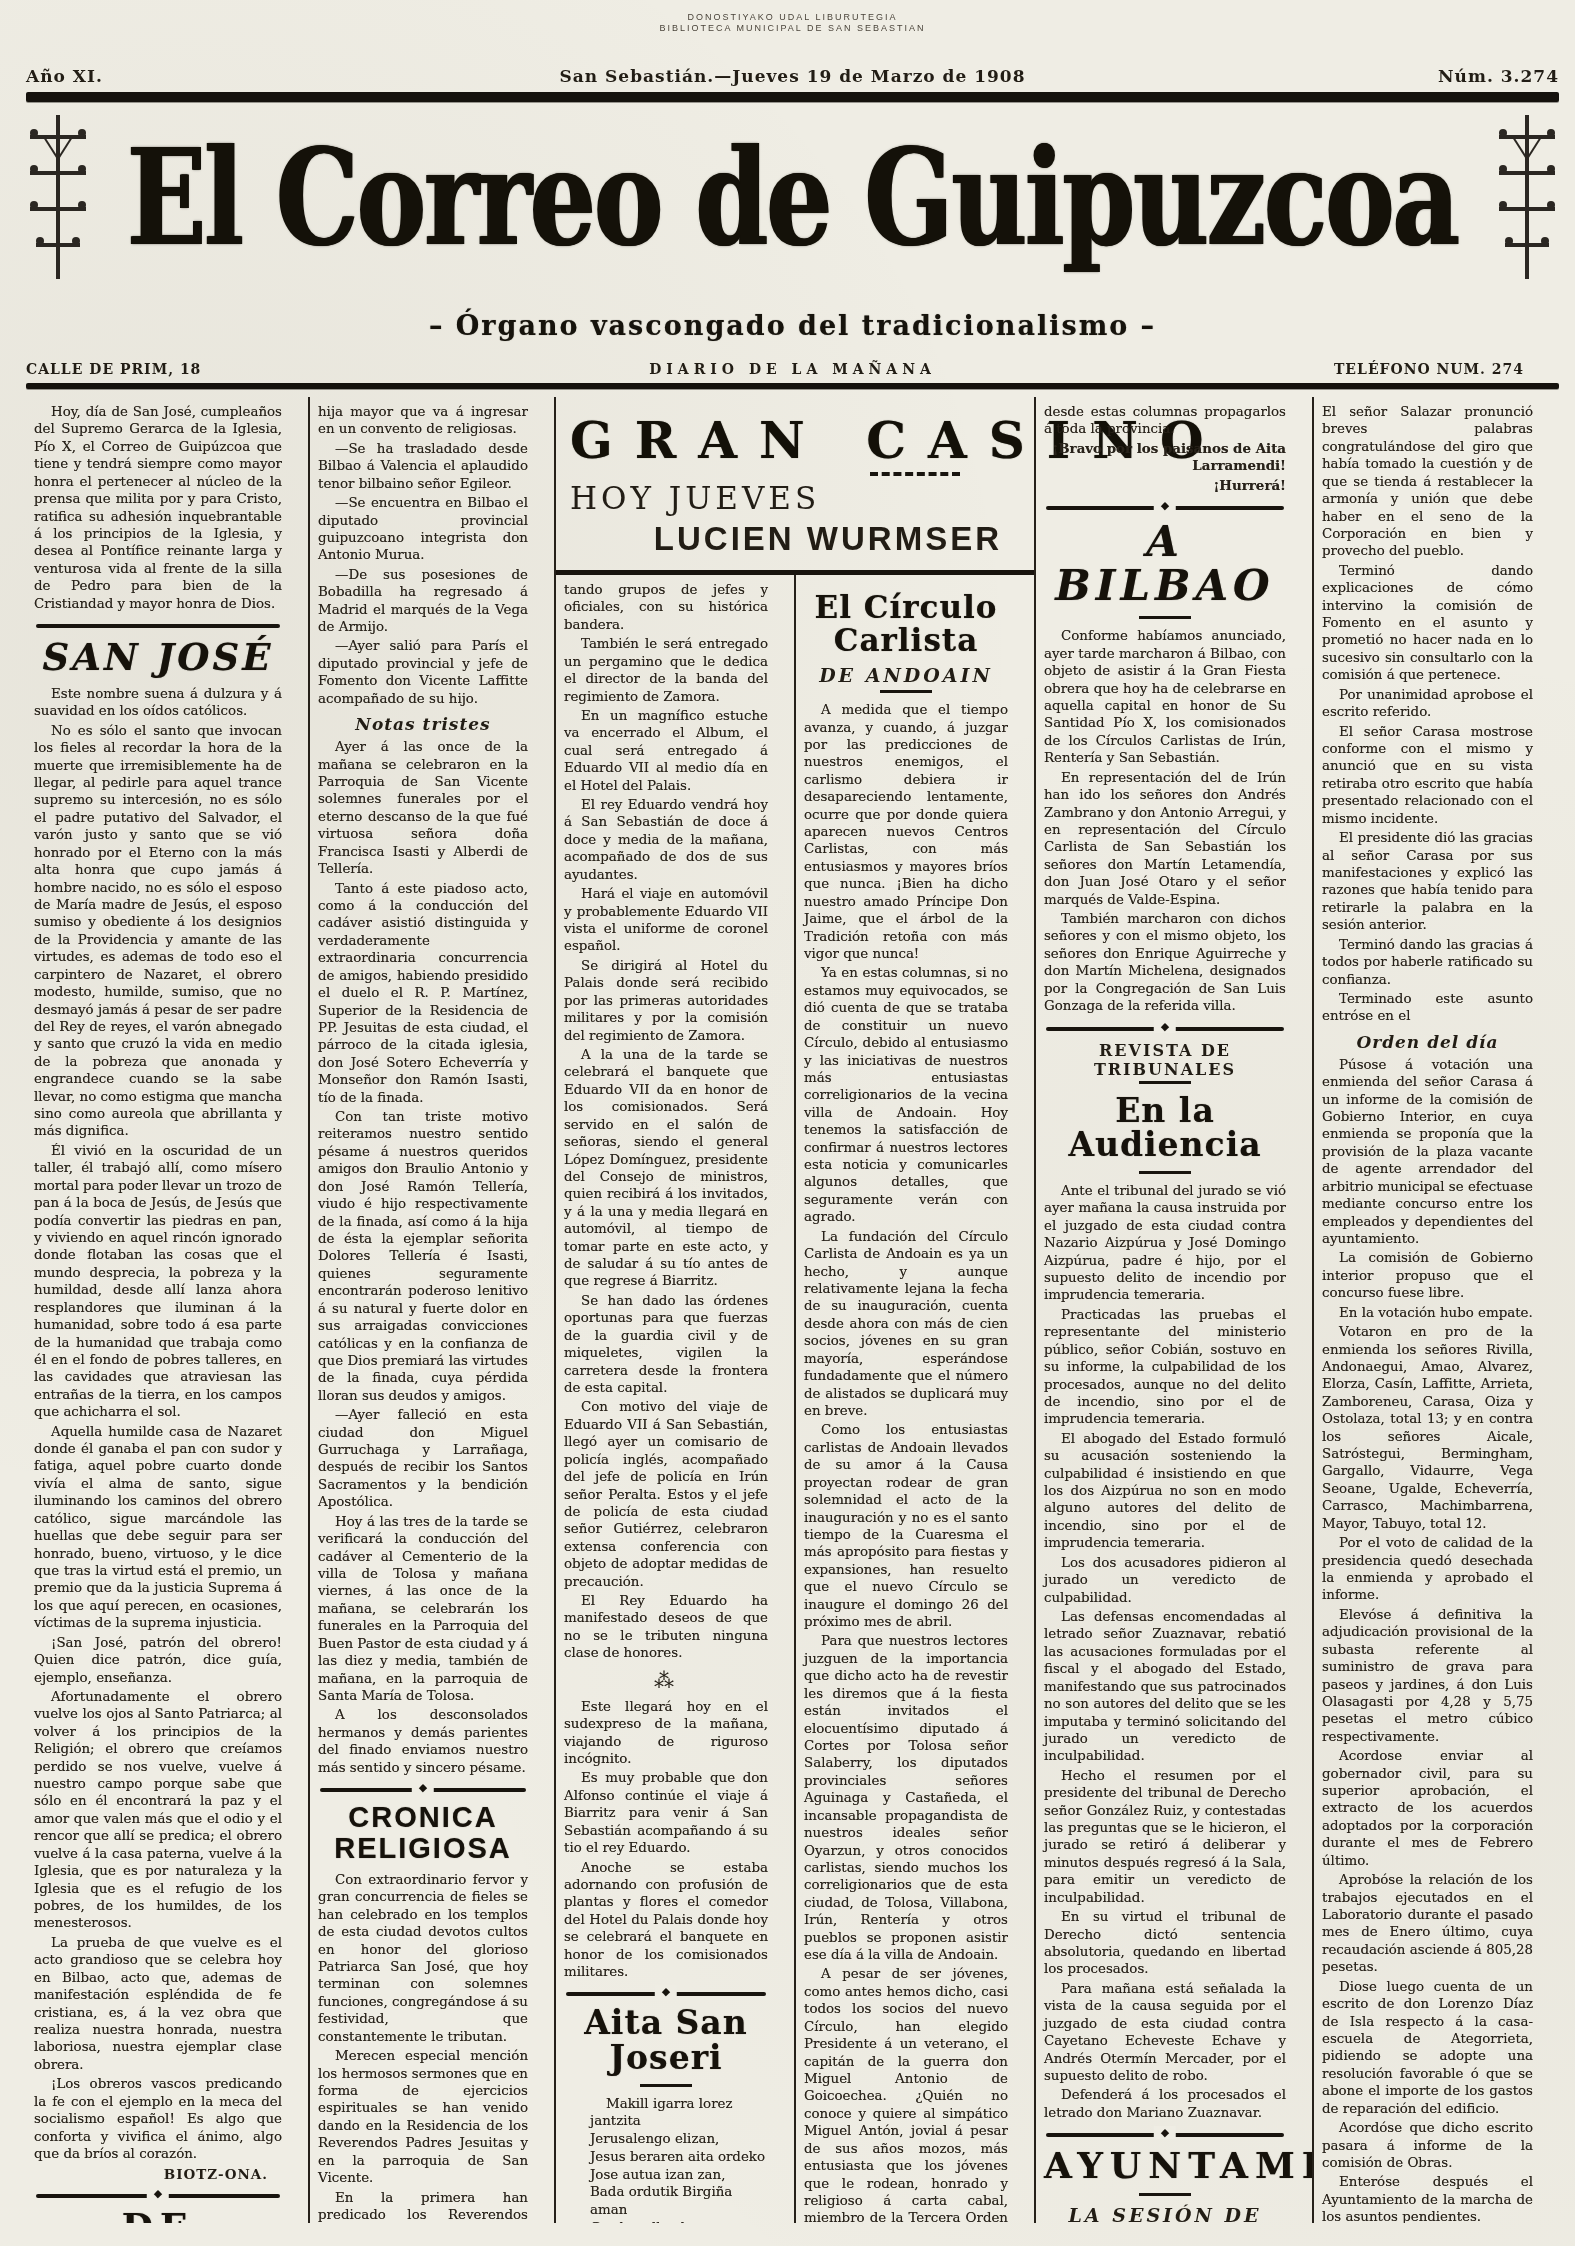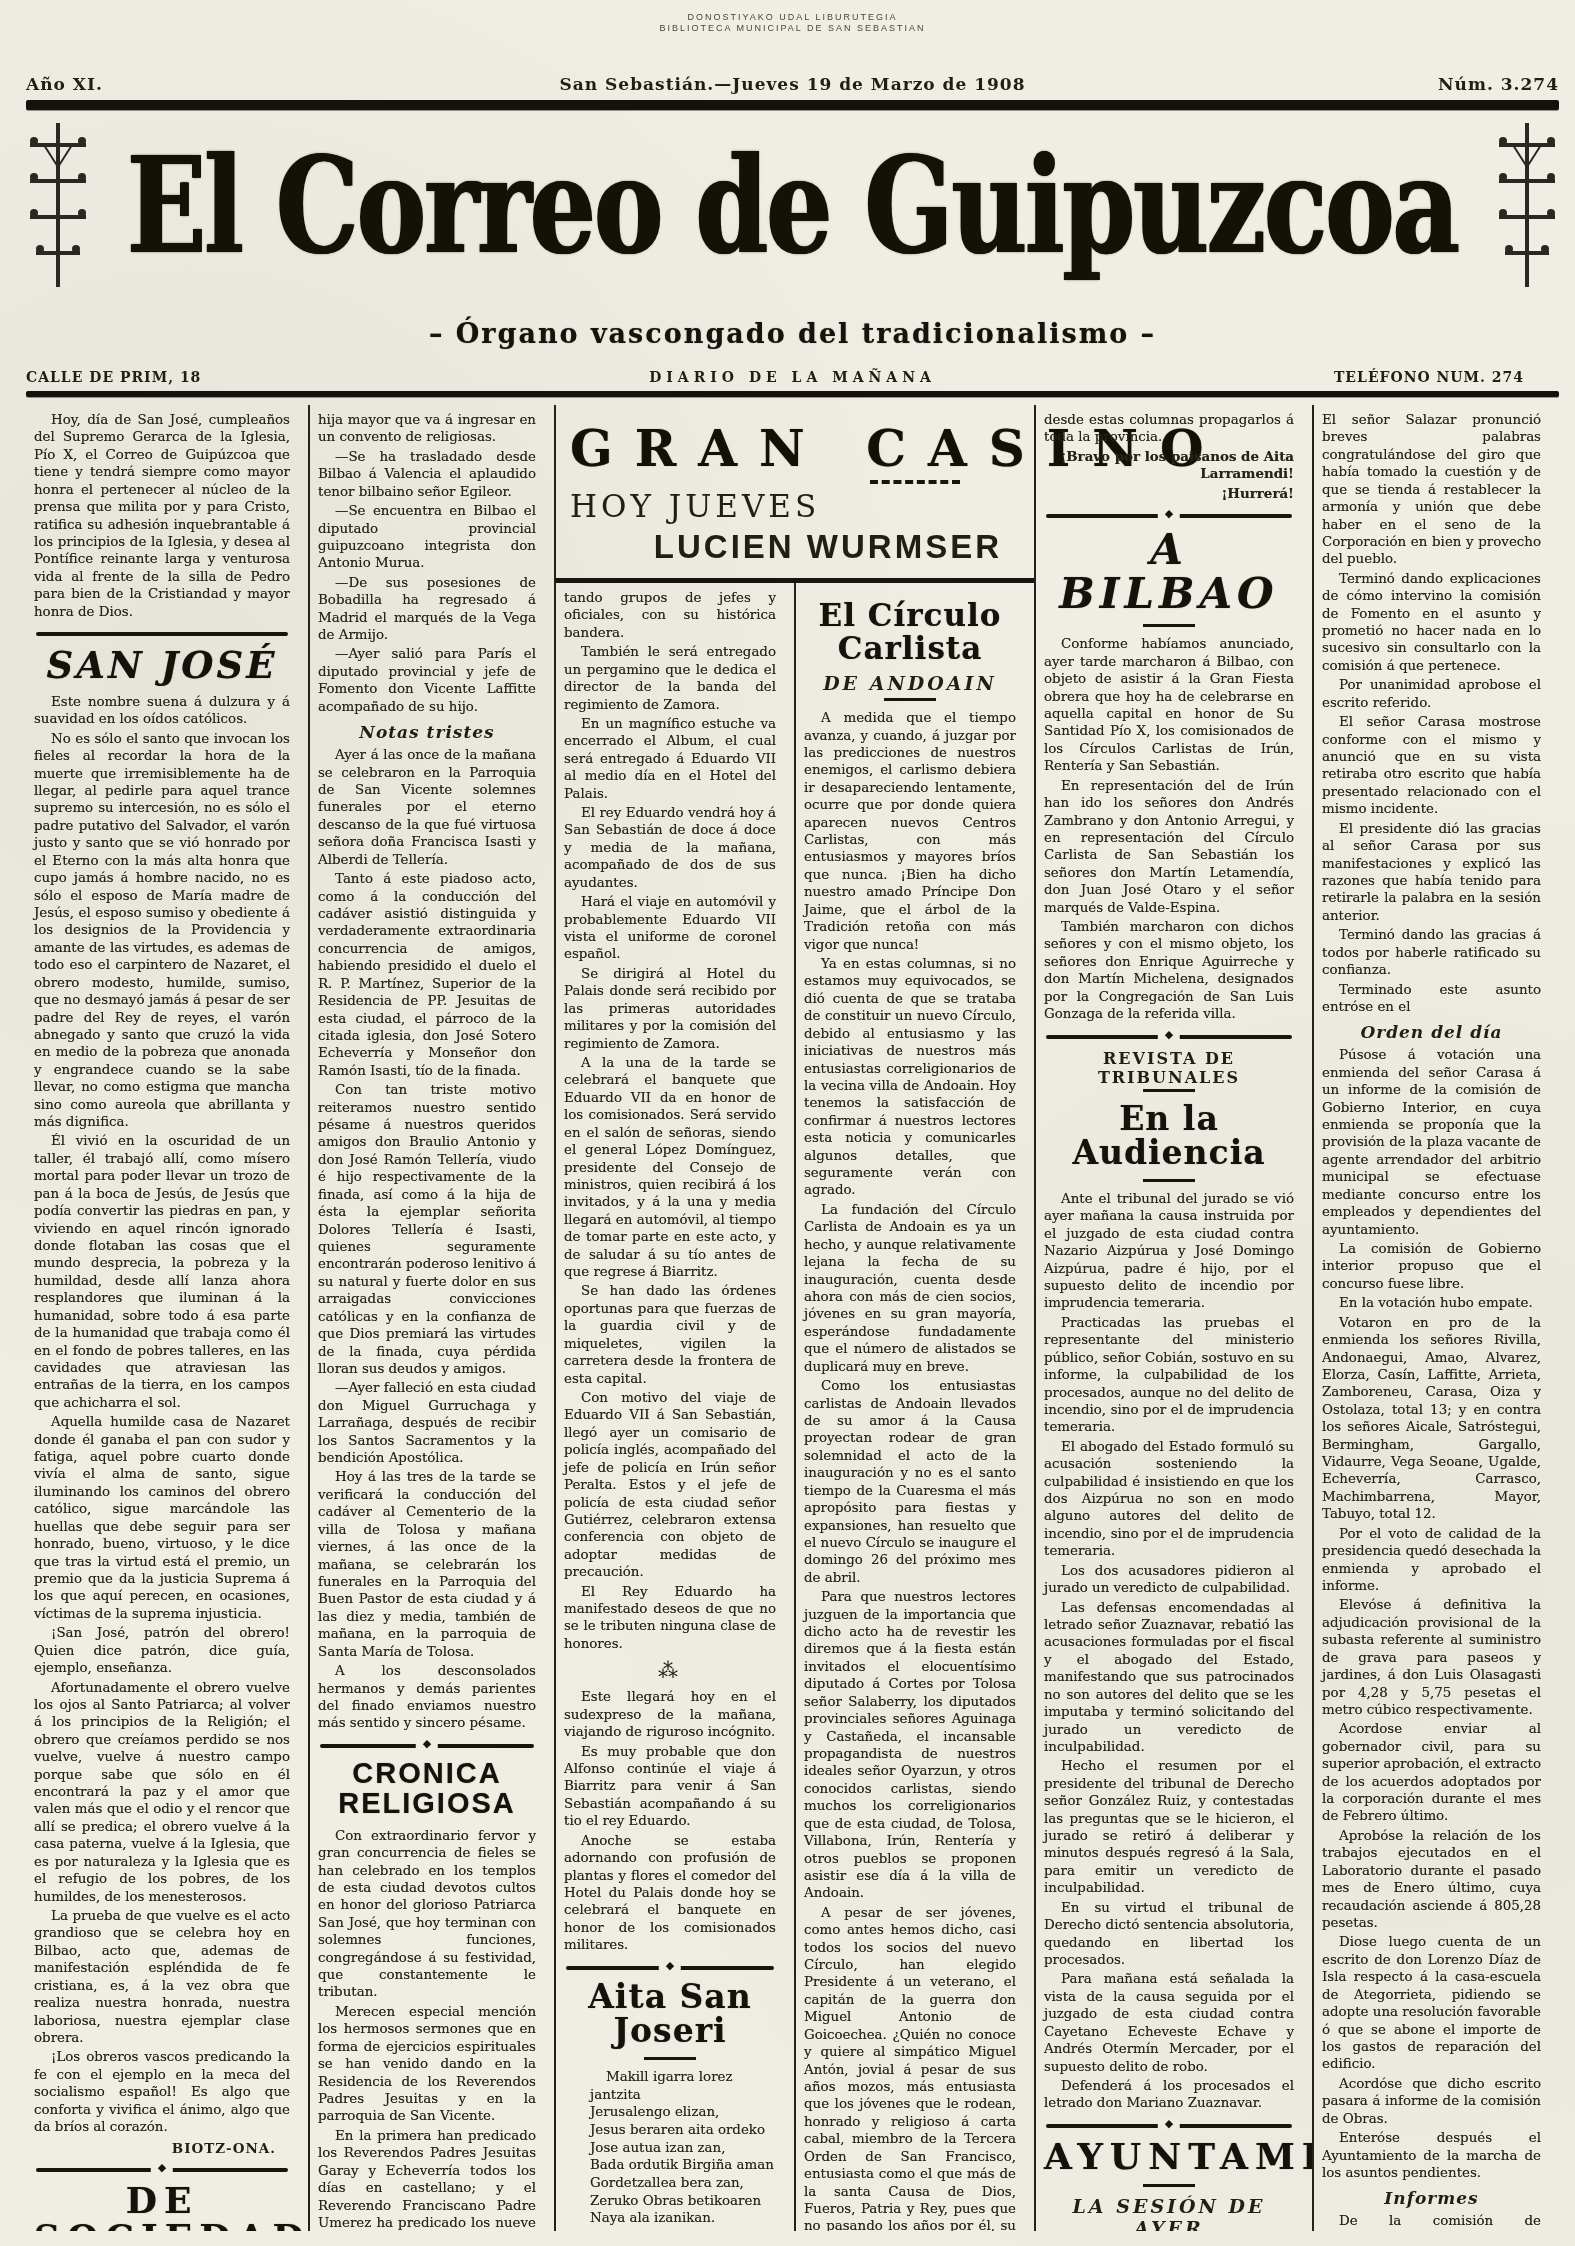--- a/index.html
+++ b/index.html
@@ -15,21 +15,21 @@
     padding:0 16px 0 26px;box-sizing:border-box;
     background:
       radial-gradient(circle at 12% 30%, rgba(120,110,90,.07), transparent 40%),
       radial-gradient(circle at 88% 70%, rgba(120,110,90,.06), transparent 45%),
       #efede4;
   }
   
   .stamp{ text-align:center; font-family:"Liberation Sans",sans-serif;
     font-size:9px; letter-spacing:2px; color:#4a443a; padding-top:12px; line-height:11px;}
   .dateline{ display:flex; justify-content:space-between; align-items:flex-end;
-    margin-top:40px; font-weight:bold; font-size:17px; letter-spacing:1px;}
+    margin-top:32px; font-weight:bold; font-size:17px; letter-spacing:1px;}
   .dateline .dl-c{flex:1;text-align:center;}
   .dateline .dl-l,.dateline .dl-r{width:220px;}
   .dateline .dl-r{text-align:right;}
   .bar{ height:10px; background:#15120d; margin-top:6px; border-radius:2px;
     box-shadow:0 1px 0 rgba(21,18,13,.4);}
   .bar.thin{height:6px;}
   .masthead{ display:flex; align-items:center; justify-content:space-between; height:190px; }
   .mast-title{
     flex:1; text-align:center; white-space:nowrap;
     font-family:"DejaVu Serif",serif; font-weight:bold;
@@ -41,21 +41,21 @@
   .pole{width:64px;height:172px;flex:0 0 auto;opacity:.92;}
   .subtitle{ text-align:center; font-weight:bold; font-size:27px; letter-spacing:2px;
     margin-top:18px; color:#16130c; text-shadow:0 0 1px rgba(22,19,12,.5);}
   .infoline{ display:flex; justify-content:space-between; align-items:flex-end;
     margin-top:20px; font-weight:bold; font-size:14px; letter-spacing:1px;}
   .infoline .il-c{flex:1;text-align:center;letter-spacing:5px;}
   .infoline .il-l,.infoline .il-r{width:260px;}
   .infoline .il-r{text-align:center;}
   
   .cols{ display:flex; margin-top:8px; height:1826px; overflow:hidden; }
-  .col{ box-sizing:border-box; padding:6px 18px 0 8px; overflow:hidden; }
+  .col{ box-sizing:border-box; padding:6px 26px 0 8px; overflow:hidden; }
   .c1{width:282px;}
   .c2{width:246px;border-left:2px solid #26211a;}
   .c34{width:478px;border-left:2px solid #26211a;padding:0;display:flex;flex-direction:column;}
   .c5{width:278px;border-left:2px solid #26211a;}
   .c6{flex:1;border-left:2px solid #26211a;}
   .c34-inner{display:flex;flex:1;overflow:hidden;}
   .c34-inner .col{flex:1;}
   .c34-inner .c4{border-left:2px solid #26211a;}
   
   .ad{ padding:14px 12px 10px 14px; border-bottom:5px solid #18140e; }

